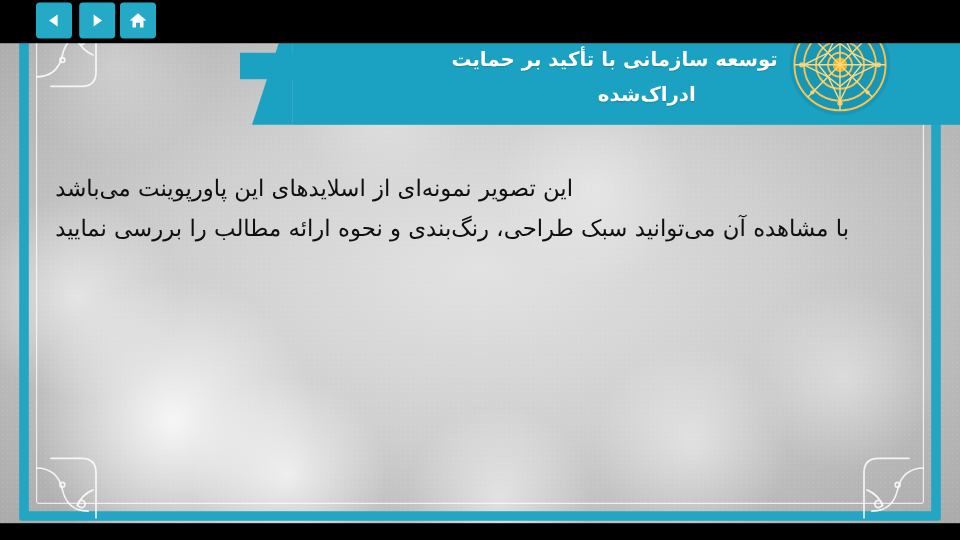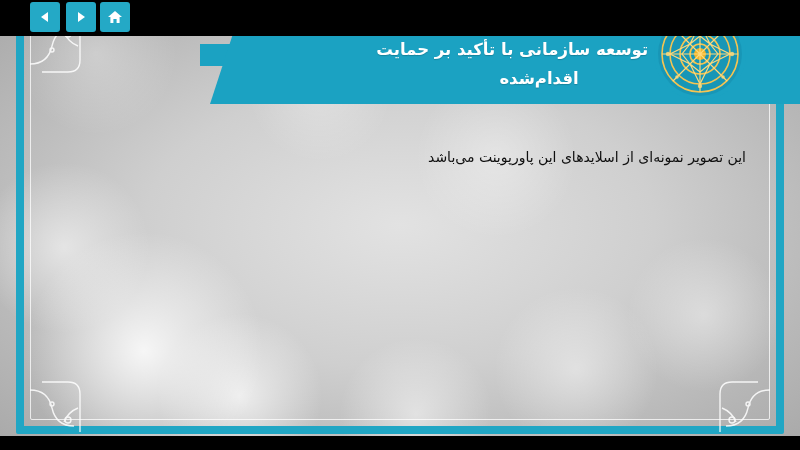--- a/index.html
+++ b/index.html
@@ -166,24 +166,24 @@
     z-index: 33;
   }
 
   
   #body-text {
     position: absolute;
     right: 54px;
     top: 140px;
     width: 700px;
     direction: rtl;
-    text-align: right;
+    text-align: left;
     color: #0f0f0f;
     font-family: "DejaVu Sans", sans-serif;
-    font-size: 14px;
+    font-size: 19px;
     line-height: 34px;
     z-index: 20;
   }
   #body-text .line { white-space: nowrap; }
 
   
   #bottombar {
     position: absolute;
     left: 0;
     bottom: 0;
@@ -239,21 +239,21 @@
         <circle cx="30" cy="30" r="2"></circle>
         <path d="M4 26 Q14 22 18 12"></path>
       </g>
     </svg>
 
     <div id="title-tab"></div>
     <div id="title-banner"></div>
     <div id="title-text">
       <div class="tline">کامل بررسی نقش توانمندسازی کارکنان در</div>
       <div class="tline">ارتقاء توسعه سازمانی با تأکید بر حمایت</div>
-      <div class="tline">اقدام‌شده</div>
+      <div class="tline">ادراک‌شده</div>
     </div>
 
     <svg id="medallion" viewBox="0 0 96 96">
       <circle cx="48" cy="48" r="46" fill="#1ba2c2"></circle>
       <circle cx="48" cy="48" r="42" fill="#1896b6"></circle>
       <g stroke="#f5c451" stroke-width="1.6" fill="none">
         <circle cx="48" cy="48" r="38"></circle>
         <circle cx="48" cy="48" r="30"></circle>
         <circle cx="48" cy="48" r="20"></circle>
         <circle cx="48" cy="48" r="10"></circle>
@@ -275,20 +275,21 @@
         <circle cx="80" cy="48" r="2.2"></circle>
         <circle cx="25" cy="25" r="1.8"></circle>
         <circle cx="71" cy="25" r="1.8"></circle>
         <circle cx="25" cy="71" r="1.8"></circle>
         <circle cx="71" cy="71" r="1.8"></circle>
       </g>
     </svg>
 
     <div id="body-text">
       <div class="line">این تصویر نمونه‌ای از اسلایدهای این پاورپوینت می‌باشد</div>
+      <div class="line">با مشاهده آن می‌توانید سبک طراحی، رنگ‌بندی و نحوه ارائه مطالب را بررسی نمایید</div>
     </div>
   </div>
 
   <div id="topbar">
     <div class="navbtn" id="btn-prev">
       <svg width="14" height="14" viewBox="0 0 14 14">
         <polygon points="10,2 10,12 3,7" fill="#ffffff"></polygon>
       </svg>
     </div>
     <div class="navbtn" id="btn-next">

